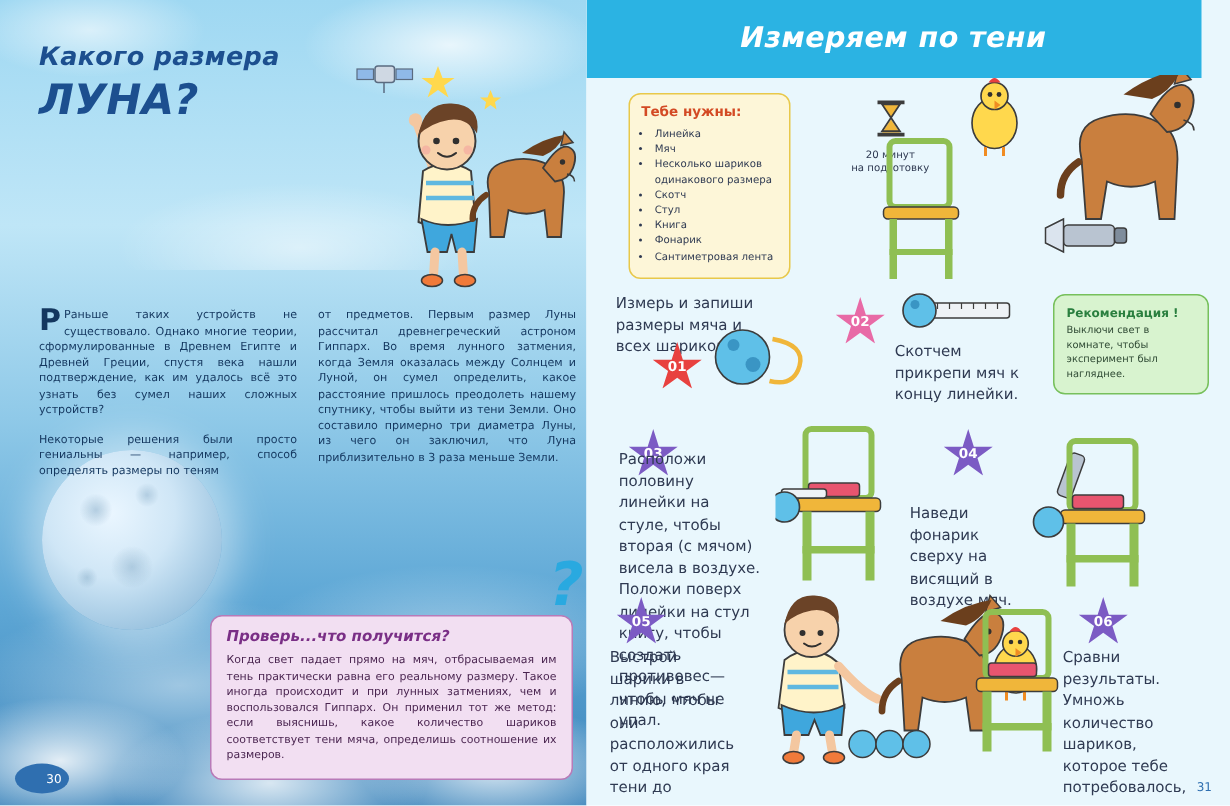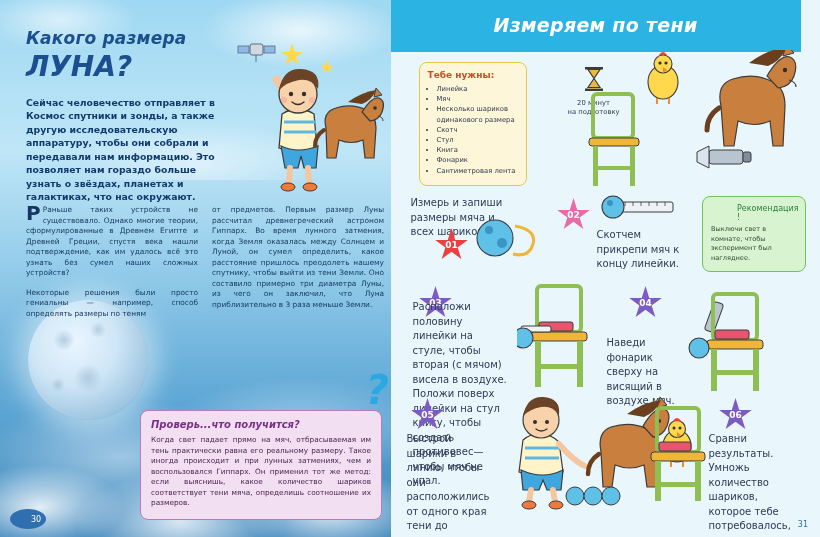--- a/index.html
+++ b/index.html
@@ -253,24 +253,23 @@
     top: 196px;
     width: 104px;
     background: #d8f3cf;
     border: 1.6px solid #77c05c;
     border-radius: 8px;
     padding: 7px 8px 8px 8px;
     box-sizing: border-box;
   }
   .rec-title {
     font-size: 8px;
-    font-weight: normal;
+    font-weight: bold;
     color: #2a7f3f;
     margin-bottom: 3px;
-    margin-left: 26px;
   }
   .rec-body {
     font-size: 6.6px;
     line-height: 1.45;
     color: #2f4a34;
   }
 
   .step-text {
     position: absolute;
     font-size: 10px;
@@ -355,21 +354,20 @@
         <path d="M60 16 q5 1 5 5" stroke="#3c3c3c" stroke-width="1" fill="none"></path>
         <path d="M6 30 q-9 6 -9 16" stroke="#6b3f1d" stroke-width="4" fill="none" stroke-linecap="round"></path>
       </g>
     </svg>
 
     <div class="title-block">
       <div class="title-line1">Какого размера</div>
       <div class="title-line2">ЛУНА?</div>
     </div>
 
-    <div class="lead">Сейчас человечество отправляет в Космос спутники и зонды, а также другую исследовательскую аппаратуру, чтобы они собрали и передавали нам информацию. Это позволяет нам гораздо больше узнать о звёздах, планетах и галактиках, что нас окружают.</div>
 
     <div class="cols">
       <div class="col">
         <p><span class="dropcap">Р</span><span>Раньше таких устройств не существовало. Однако многие теории, сформулированные в Древнем Египте и Древней Греции, спустя века нашли подтверждение, как им удалось всё это узнать без сумел наших сложных устройств?</span></p>
         <p>Некоторые решения были просто гениальны — например, способ определять размеры по теням</p>
       </div>
       <div class="col">
         <p>от предметов. Первым размер Луны рассчитал древнегреческий астроном Гиппарх. Во время лунного затмения, когда Земля оказалась между Солнцем и Луной, он сумел определить, какое расстояние пришлось преодолеть нашему спутнику, чтобы выйти из тени Земли. Оно составило примерно три диаметра Луны, из чего он заключил, что Луна приблизительно в 3 раза меньше Земли.</p>
       </div>
     </div>

